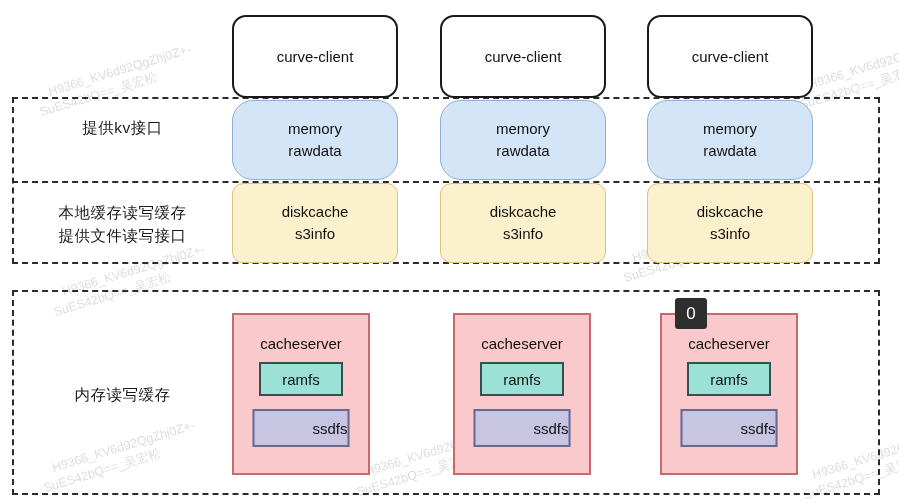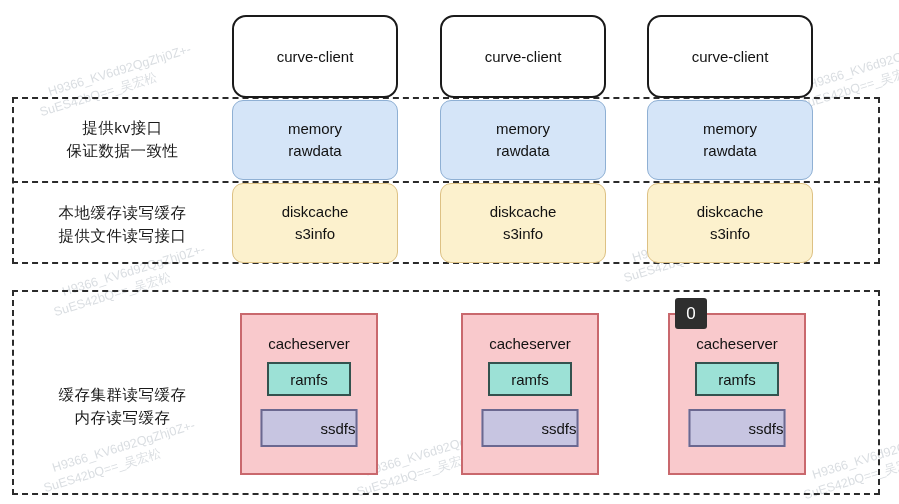--- a/index.html
+++ b/index.html
@@ -78,21 +78,21 @@
   }
 
   
   .memory-box {
     position: absolute;
     top: 100px;
     width: 166px;
     height: 80px;
     background: #d5e5f8;
     border: 1.5px solid #8fb0d4;
-    border-radius: 11px;
+    border-radius: 21px;
     display: flex;
     flex-direction: column;
     align-items: center;
     justify-content: center;
     font-size: 15px;
     line-height: 22px;
   }
 
   
   .disk-box {
@@ -112,21 +112,20 @@
   }
 
   
   .server-box {
     position: absolute;
     top: 313px;
     width: 138px;
     height: 162px;
     background: #f9c9cc;
     border: 2px solid #c9686d;
-    margin-left: 8px;
   }
   .p1 { left: 232px; }
   .p2 { left: 453px; }
   .p3 { left: 660px; }
   .server-title {
     margin-top: 20px;
     text-align: center;
     font-size: 15px;
   }
   .ramfs-box {
@@ -189,28 +188,26 @@
   <div class="wm" style="left:52px; top:438px;"><span>H9366_KV6d92QgZhj0Z+-</span><span class="wm2">SuES42bQ==_吴宏松</span></div>
   <div class="wm" style="left:365px; top:442px;"><span>H9366_KV6d92QgZhj0Z+-</span><span class="wm2">SuES42bQ==_吴宏松</span></div>
   <div class="wm" style="left:812px; top:445px;"><span>H9366_KV6d92QgZhj0Z+-</span><span class="wm2">SuES42bQ==_吴宏松</span></div>
 
   <div class="dashed-region region-top"></div>
   <div class="row-divider"></div>
   <div class="dashed-region region-bottom"></div>
 
   <div class="layer-label label-memory">
     <div>提供kv接口</div>
-    <div>保证数据一致性</div>
   </div>
   <div class="layer-label label-disk">
     <div>本地缓存读写缓存</div>
     <div>提供文件读写接口</div>
   </div>
   <div class="layer-label label-cluster">
-    <div>缓存集群读写缓存</div>
     <div>内存读写缓存</div>
   </div>
 
   <div class="client-box c1">
       <span>curve-client</span>
     </div>
   <div class="client-box c2">
       <span>curve-client</span>
     </div>
   <div class="client-box c3">

